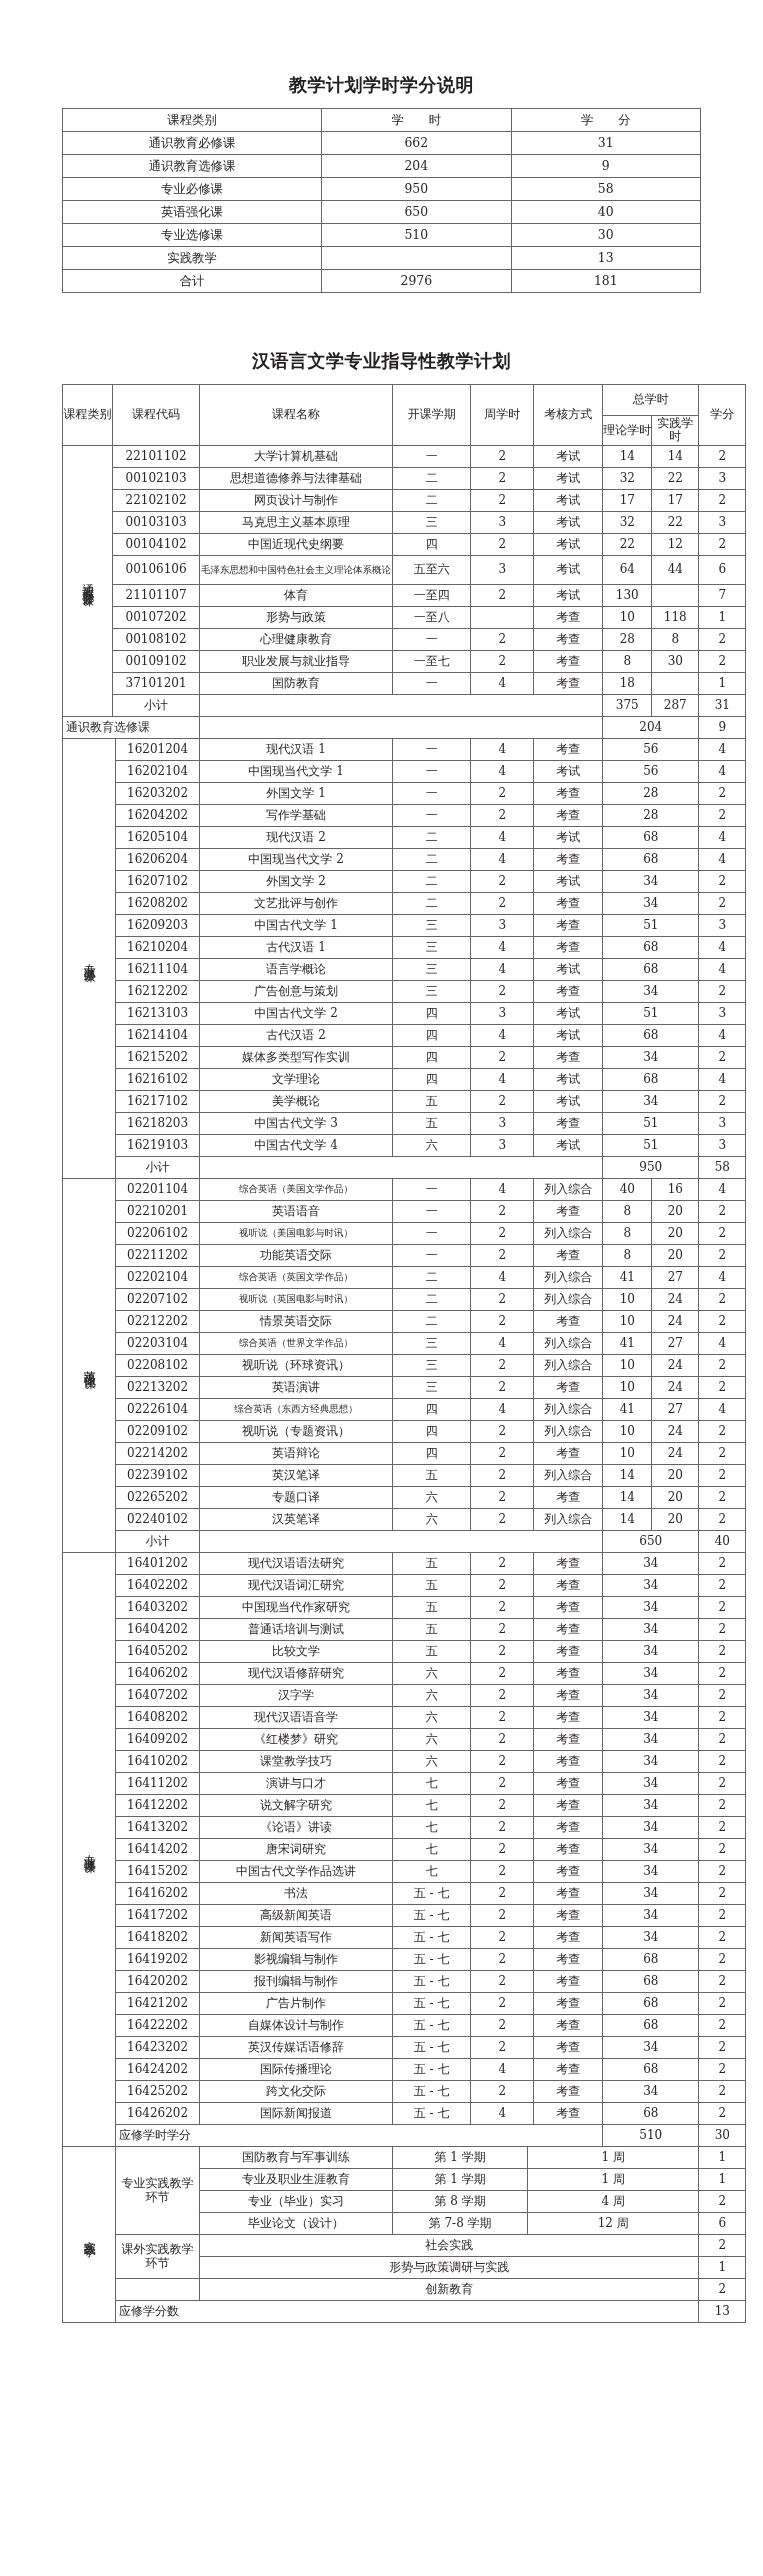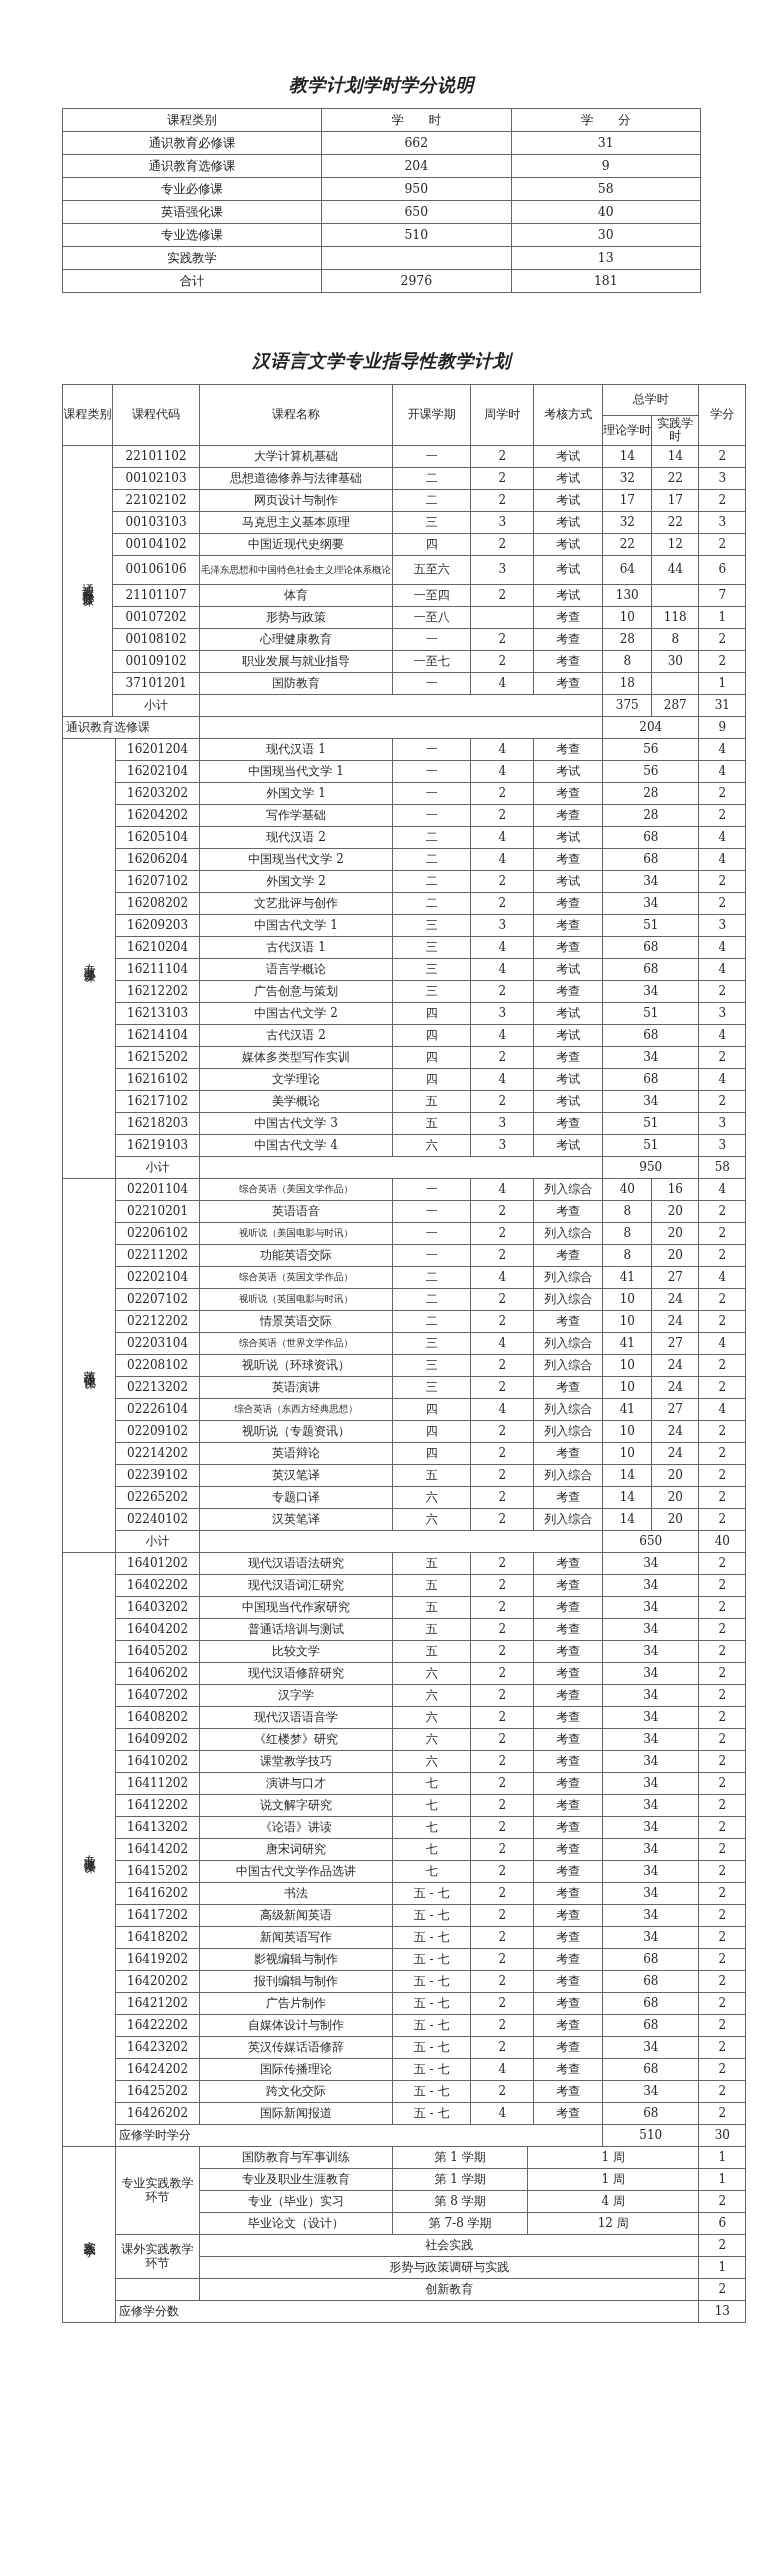--- a/index.html
+++ b/index.html
@@ -1,17 +1,17 @@
 <!DOCTYPE html>
 <html><head>
 <meta charset="utf-8">
 <style>
   html, body { margin:0; padding:0; background:#ffffff; }
   body { width:763px; height:2576px; position:relative; font-family:"DejaVu Serif","Liberation Serif",serif; color:#2a2626; overflow:hidden; }
-  .title { position:absolute; left:0; width:763px; text-align:center; font-family:"DejaVu Sans","Liberation Sans",sans-serif; font-weight:bold; font-size:18px; color:#231f1f; letter-spacing:0.5px;font-style:italic; }
+  .title { position:absolute; left:0; width:763px; text-align:center; font-family:"DejaVu Sans","Liberation Sans",sans-serif; font-weight:bold; font-size:18px; color:#231f1f; letter-spacing:0.5px; }
   table { border-collapse:collapse; position:absolute; table-layout:fixed; }
   td, th { border:1px solid #6b6363; text-align:center; vertical-align:middle; font-weight:normal; padding:0; font-size:12px; line-height:13.4px; overflow:hidden; white-space:nowrap; }
   #summary { left:40px; top:58px; width:424px; }
   #summary td { height:22px; }
   #plan { left:40px; top:58px; }
   .small { font-size:9.5px; line-height:10.5px; }
   .vert { writing-mode:vertical-rl; text-orientation:upright; letter-spacing:1.9px; font-size:12px; }
   .left { text-align:left; padding-left:2.9px; }
   .wrap { white-space:normal; }
 </style>

